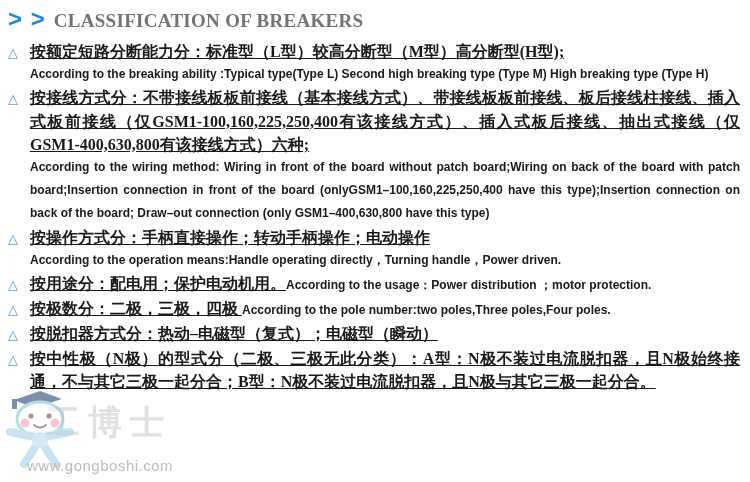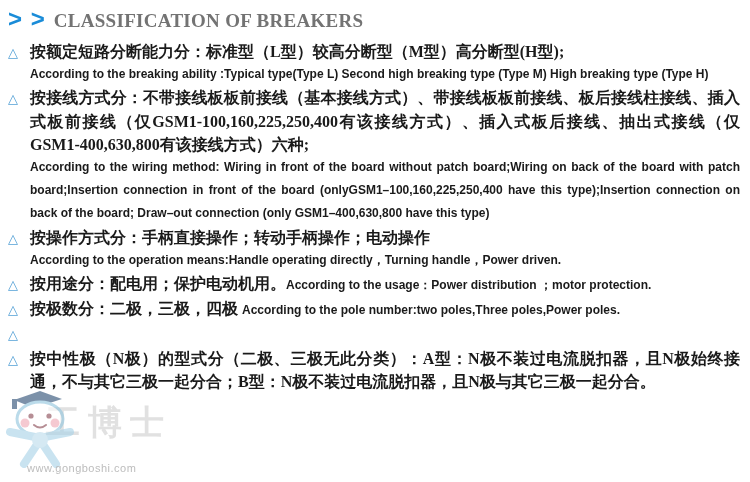--- a/index.html
+++ b/index.html
@@ -59,20 +59,21 @@
   .content { flex: 1 1 auto; min-width: 0; }
   .content p {
     margin: 0;
     text-align: justify;
     line-height: 23.2px;
   }
   .cn {
     font-weight: bold;
     font-size: 16px;
     font-family: "Liberation Serif", serif;
+    text-decoration: underline;
   }
   .en {
     font-weight: bold;
     font-size: 12px;
     font-family: Liberation Sans, sans-serif;
   }
   .mixed .cn, .mixed .en { display: inline; }
   
   .watermark {
     position: absolute;
@@ -93,21 +94,21 @@
     letter-spacing: 8px;
     color: #c9c9c9;
     opacity: 0.55;
     white-space: nowrap;
   }
   .wm-url {
     position: absolute;
     left: 27px;
     bottom: 8px;
     font-family: "Liberation Sans", sans-serif;
-    font-size: 11px;
+    font-size: 15px;
     letter-spacing: 0.5px;
     color: #b9b9b9;
     opacity: 0.95;
   }
   .wm-logo { position: absolute; left: 0; bottom: 14px; opacity: 0.62; }
 </style>
 </head>
 <body>
 
 <div class="page">
@@ -144,27 +145,28 @@
   <div class="item">
     <span class="bullet">△</span>
     <div class="content">
       <p class="mixed"><span class="cn">按用途分：配电用；保护电动机用。</span><span class="en">According to the usage：Power distribution ；motor protection.</span></p>
     </div>
   </div>
 
   <div class="item">
     <span class="bullet">△</span>
     <div class="content">
-      <p class="mixed"><span class="cn">按极数分：二极，三极，四极 </span><span class="en">According to the pole number:two poles,Three poles,Power poles.</span></p>
+      <p class="mixed"><span class="cn">按极数分：二极，三极，四极 </span><span class="en">According to the pole number:two poles,Three poles,Four poles.</span></p>
     </div>
   </div>
 
   <div class="item">
     <span class="bullet">△</span>
     <div class="content">
+      <p class="cn">按脱扣器方式分：热动–电磁型（复式）；电磁型（瞬动）</p>
     </div>
   </div>
 
   <div class="item">
     <span class="bullet">△</span>
     <div class="content">
       <p class="cn">按中性极（N极）的型式分（二极、三极无此分类）：A型：N极不装过电流脱扣器，且N极始终接通，不与其它三极一起分合；B型：N极不装过电流脱扣器，且N极与其它三极一起分合。</p>
     </div>
   </div>
 

